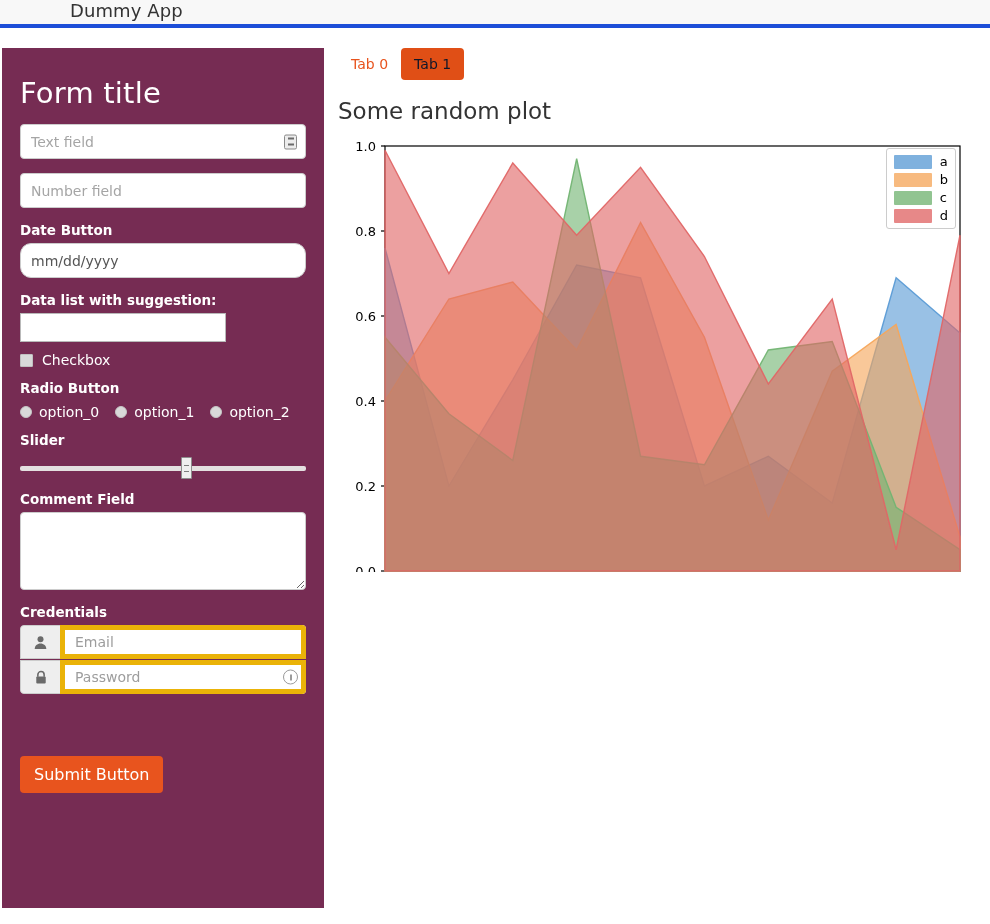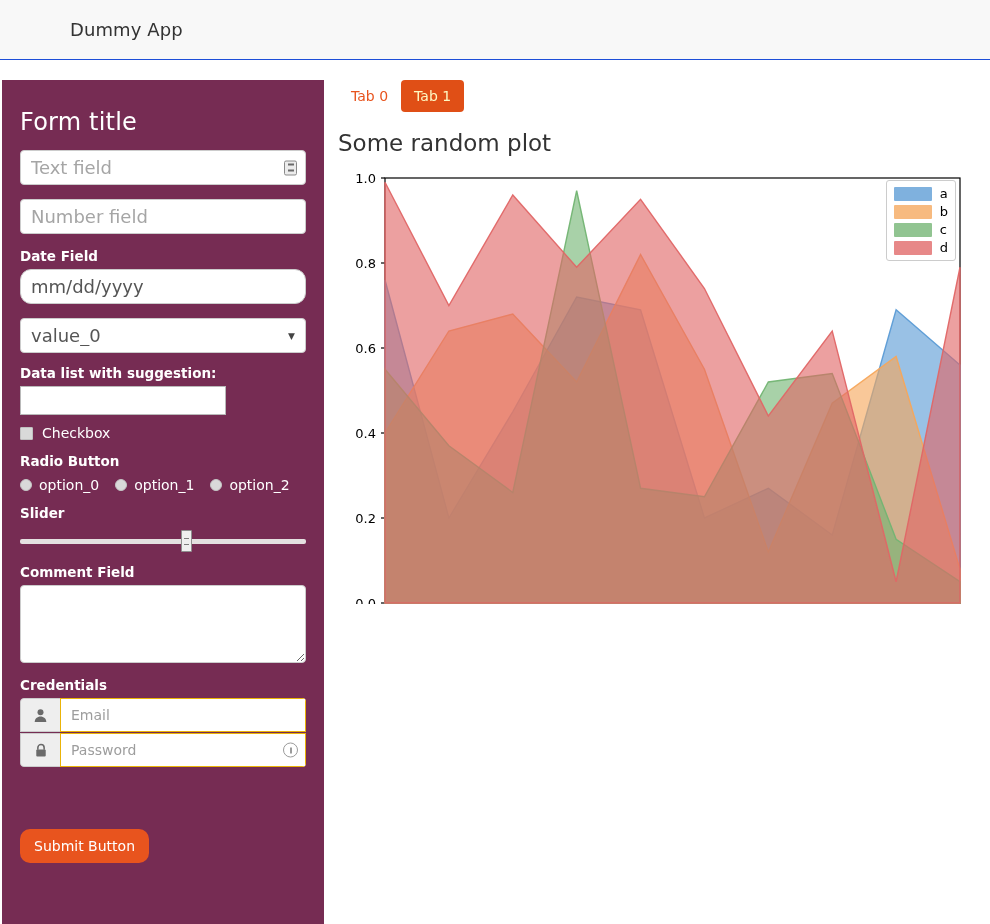--- a/index.html
+++ b/index.html
@@ -9,25 +9,25 @@
     height: 924px;
     background: #ffffff;
     font-family: "DejaVu Sans", "Liberation Sans", sans-serif;
     font-size: 14px;
     color: #333333;
     overflow: hidden;
   }
 
   
   .navbar {
-    height: 60px;
+    height: 28px;
     background: #f8f8f8;
-    border-bottom: 1px solid #1d4ed8;
+    border-bottom: 4px solid #1d4ed8;
     display: flex;
-    align-items: center;
+    align-items: flex-start;
   }
   .navbar-brand {
     margin-left: 70px;
     font-size: 18px;
     color: #333333;
     letter-spacing: .1px;
   }
 
   
   .page {
@@ -40,40 +40,40 @@
   .form-panel {
     width: 322px;
     margin-left: 2px;
     margin-top: 20px;
     background: #762c53;
     padding: 20px 18px 24px 18px;
     height: 860px;
   }
   .form-title {
     color: #ffffff;
-    font-size: 24px;
+    font-size: 29px;
     font-weight: normal;
     margin: 8px 0 14px 0;
     letter-spacing: .2px;
   }
   .fld-label {
     color: #ffffff;
     font-weight: bold;
     font-size: 13.5px;
     margin: 12px 0 5px 0;
     display: block;
   }
   .inp {
     width: 100%;
     height: 35px;
     border: 1px solid #cccccc;
     border-radius: 4px;
     background: #ffffff;
     padding: 6px 10px;
-    font-size: 18px;
+    font-size: 14px;
     font-family: "DejaVu Sans", "Liberation Sans", sans-serif;
     color: #555555;
     outline: none;
     display: block;
   }
   .inp::placeholder { color: #a5a5a5; }
   .inp-wrap { position: relative; margin-bottom: 14px; }
   .inp-icon {
     position: absolute;
     right: 9px;
@@ -196,21 +196,21 @@
     width: 40px;
     background: #eeeeee;
     border: 1px solid #cccccc;
     border-right: none;
     display: flex; align-items: center; justify-content: center;
   }
   .cred-row:first-child .cred-addon { border-radius: 4px 0 0 0; }
   .cred-row:last-child .cred-addon { border-radius: 0 0 0 4px; }
   .cred-inp {
     flex: 1;
-    border: 1px solid #eab308;
+    border: 5px solid #eab308;
     background: #ffffff;
     padding: 5px 10px;
     font-size: 14px;
     font-family: "DejaVu Sans", "Liberation Sans", sans-serif;
     outline: none;
     color: #555555;
   }
   .cred-inp::placeholder { color: #9d9d9d; }
   .pw-wrap { flex: 1; position: relative; display: flex; }
   .pw-reveal {
@@ -225,23 +225,23 @@
     display: block;
     width: 2px; height: 6px;
     background: #9b9b9b;
   }
 
   .submit-btn {
     margin-top: 62px;
     background: #e8541e;
     color: #ffffff;
     border: none;
-    border-radius: 10px;
+    border-radius: 4px;
     padding: 9px 14px;
-    font-size: 14px;
+    font-size: 16px;
     font-family: "DejaVu Sans", "Liberation Sans", sans-serif;
     cursor: pointer;
   }
 
   
   .content { flex: 1; padding: 20px 20px 0 14px; }
   .tabs { display: flex; align-items: center; gap: 0; margin-bottom: 18px; }
   .tab {
     padding: 8px 13px;
     border-radius: 4px;
@@ -301,31 +301,25 @@
       <input class="inp" type="text" placeholder="Text field" style="">
       <span class="inp-icon">
           <i></i>
         </span>
     </div>
 
     <div class="inp-wrap">
       <input class="inp" type="text" placeholder="Number field" style="">
     </div>
 
-    <label class="fld-label">Date Field</label>
+    <label class="fld-label">Date Button</label>
     <div class="inp-wrap">
       <input class="inp date-inp" type="text" value="mm/dd/yyyy" style="">
     </div>
 
-    <div class="sel-wrap">
-      <select class="inp">
-        <option>value_0</option>
-      </select>
-      <span class="sel-caret">▼</span>
-    </div>
 
     <label class="fld-label">Data list with suggestion:</label>
     <input class="datalist-inp" type="text" value="" style="">
 
     <div class="chk-row">
       <span class="chk-box"></span>
       <span class="chk-label">Checkbox</span>
     </div>
 
     <label class="fld-label">Radio Button</label>
@@ -382,21 +376,21 @@
       </div>
     </div>
 
     <button class="submit-btn" style="background: rgb(232, 84, 30);">Submit Button</button>
   </div>
 
   <div class="content">
 
     <div class="tabs">
       <button class="tab" style="color: rgb(232, 84, 30);">Tab 0</button>
-      <button class="tab active" style="color: #fef9c3; background: rgb(224, 79, 22);">Tab 1</button>
+      <button class="tab active" style="color: #0f172a; background: rgb(224, 79, 22);">Tab 1</button>
     </div>
 
     <h2 class="plot-title">Some random plot</h2>
 
     <div class="figure">
       <svg class="fig-svg" width="625" height="432" viewBox="0 0 625 432">
 
         <rect id="plot-bg" x="47" y="6" width="575" height="425" fill="#ffffff" stroke="#000000" stroke-width="1.2"></rect>
         <g id="y-ticks">
             <line x1="43" y1="431" x2="47" y2="431" stroke="#000" stroke-width="1.2"></line>

